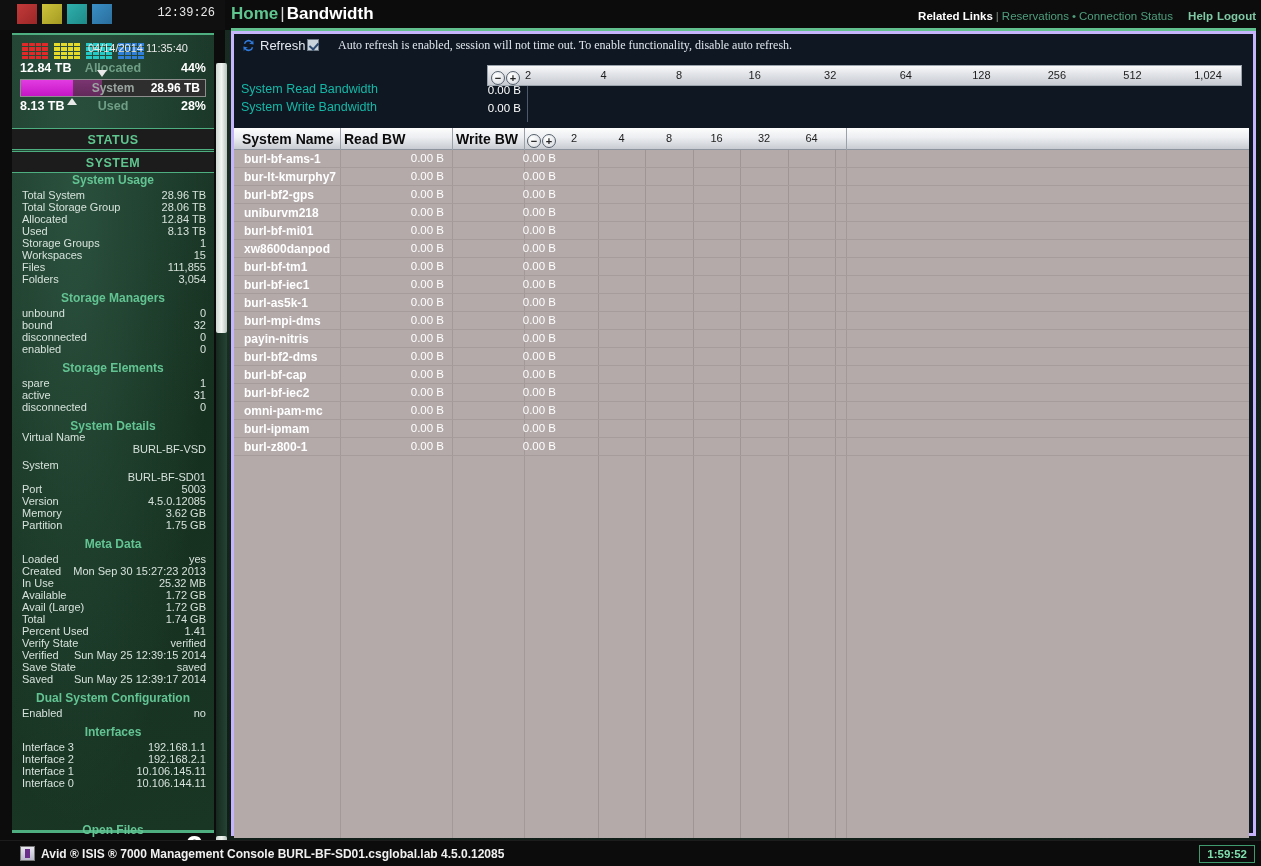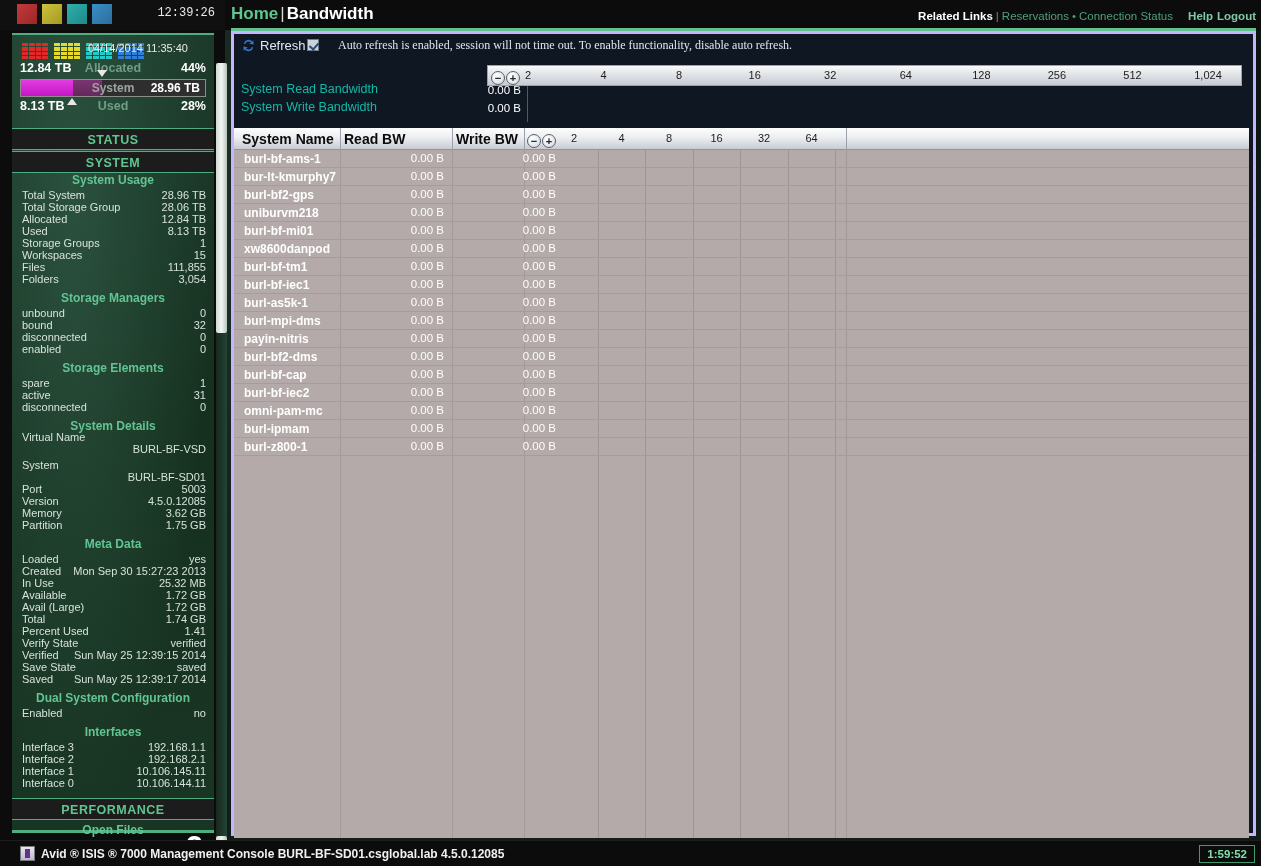--- a/index.html
+++ b/index.html
@@ -517,21 +517,20 @@
         <div class="kv" style="top: 730px;">
           <span class="k">Interface 1</span>
           <span class="v">10.106.145.11</span>
         </div>
         <div class="kv" style="top: 742px;">
           <span class="k">Interface 0</span>
           <span class="v">10.106.144.11</span>
         </div>
       </div>
 
-    <div class="sec-bar" id="sec-perf" style="top: 763px;">PERFORMANCE</div>
     <div class="sub-head" id="openfiles-title" style="top: 788px;">Open Files</div>
     <div id="openfiles-big" style="top: 795px;">0</div>
     <div id="openfiles-small" style="top: 813px;">21 / 0</div>
     <div id="openfiles-rule" style="top: 828px;"></div>
   </div>
 
   <div id="sidebar-scrollbar">
     <div id="sidebar-thumb"></div>
     <div id="sidebar-thumb-bottom"></div>
   </div>

